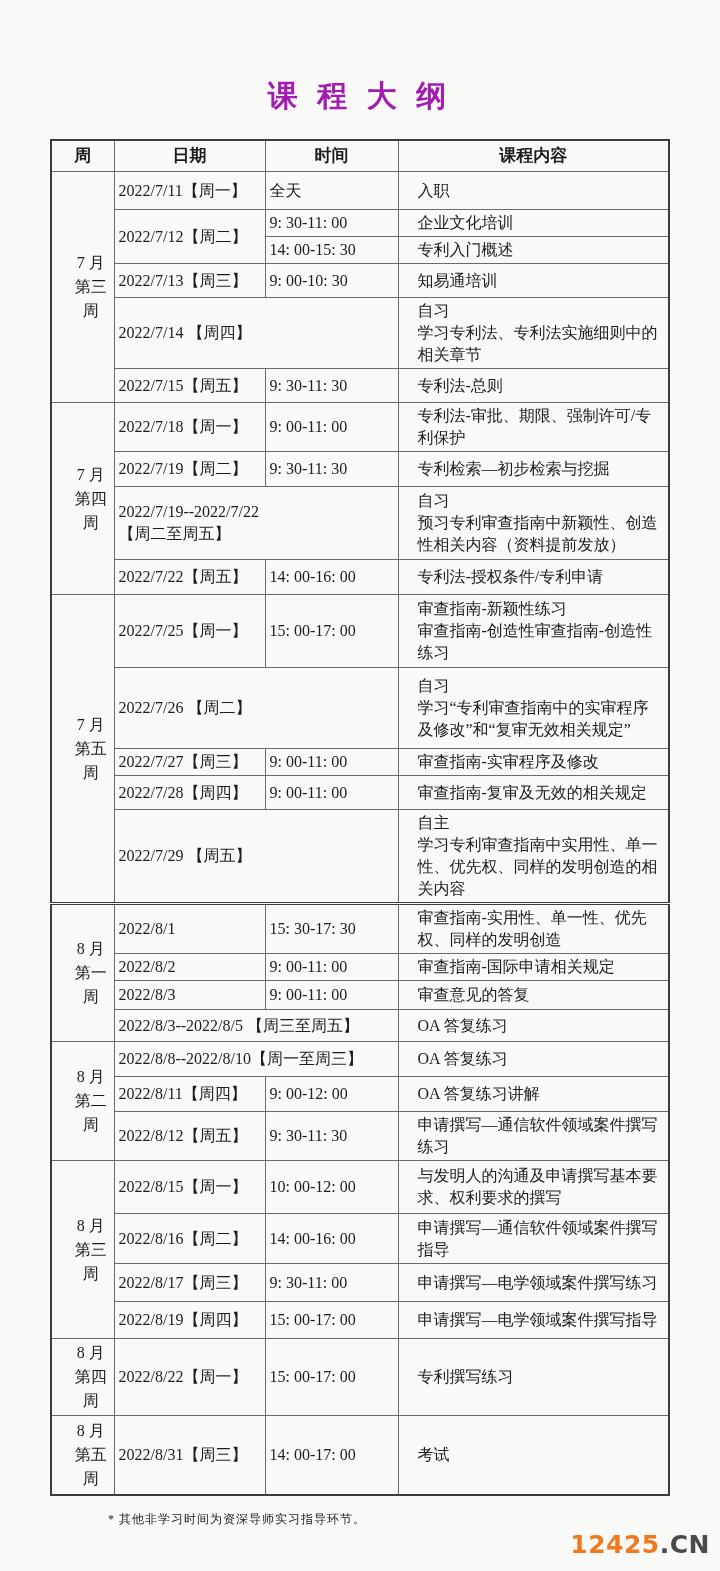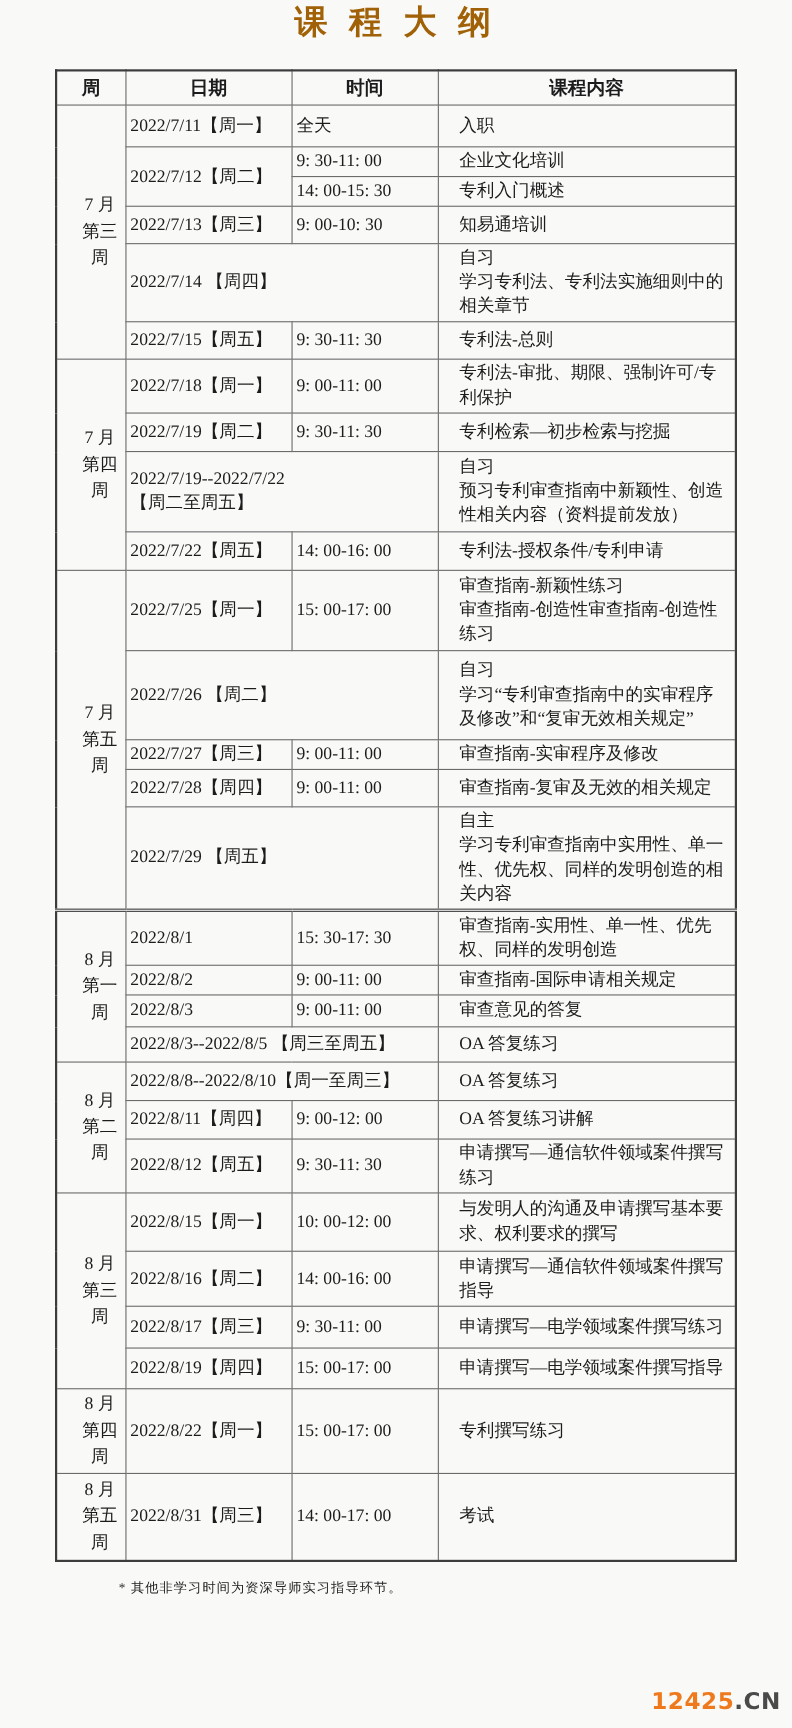--- a/index.html
+++ b/index.html
@@ -7,25 +7,26 @@
     padding: 0;
     width: 720px;
     height: 1571px;
     background: #f9f9f8;
     overflow: hidden;
     font-family: "Liberation Serif", "DejaVu Serif", serif;
     color: #1c1c1c;
     position: relative;
   }
   .page-title {
+    margin-top: 76px;
     text-align: center;
     font-size: 30px;
     font-weight: bold;
     letter-spacing: 6px;
-    color: #a16207;
+    color: #a21caf;
   }
   table.outline {
     border-collapse: collapse;
     table-layout: fixed;
     margin: 22px 0 0 50px;
     width: 618px;
     border: 2px solid #3c3c3c;
     background: transparent;
   }
   col.c-week    { width: 63px;  }
@@ -53,21 +54,21 @@
     font-size: 12px;
     letter-spacing: 1px;
     color: #222;
   }
   .watermark {
     position: absolute;
     right: 10px;
     bottom: 12px;
     font-family: "DejaVu Sans", "Liberation Sans", sans-serif;
     font-weight: bold;
-    font-size: 21px;
+    font-size: 25px;
     letter-spacing: 0.5px;
   }
   .watermark .num { color: #ef7a1d; }
   .watermark .suffix { color: #4a4a4a; }
 </style>
 </head>
 <body>
 
 <div class="page-title">课 程 大 纲</div>
 

